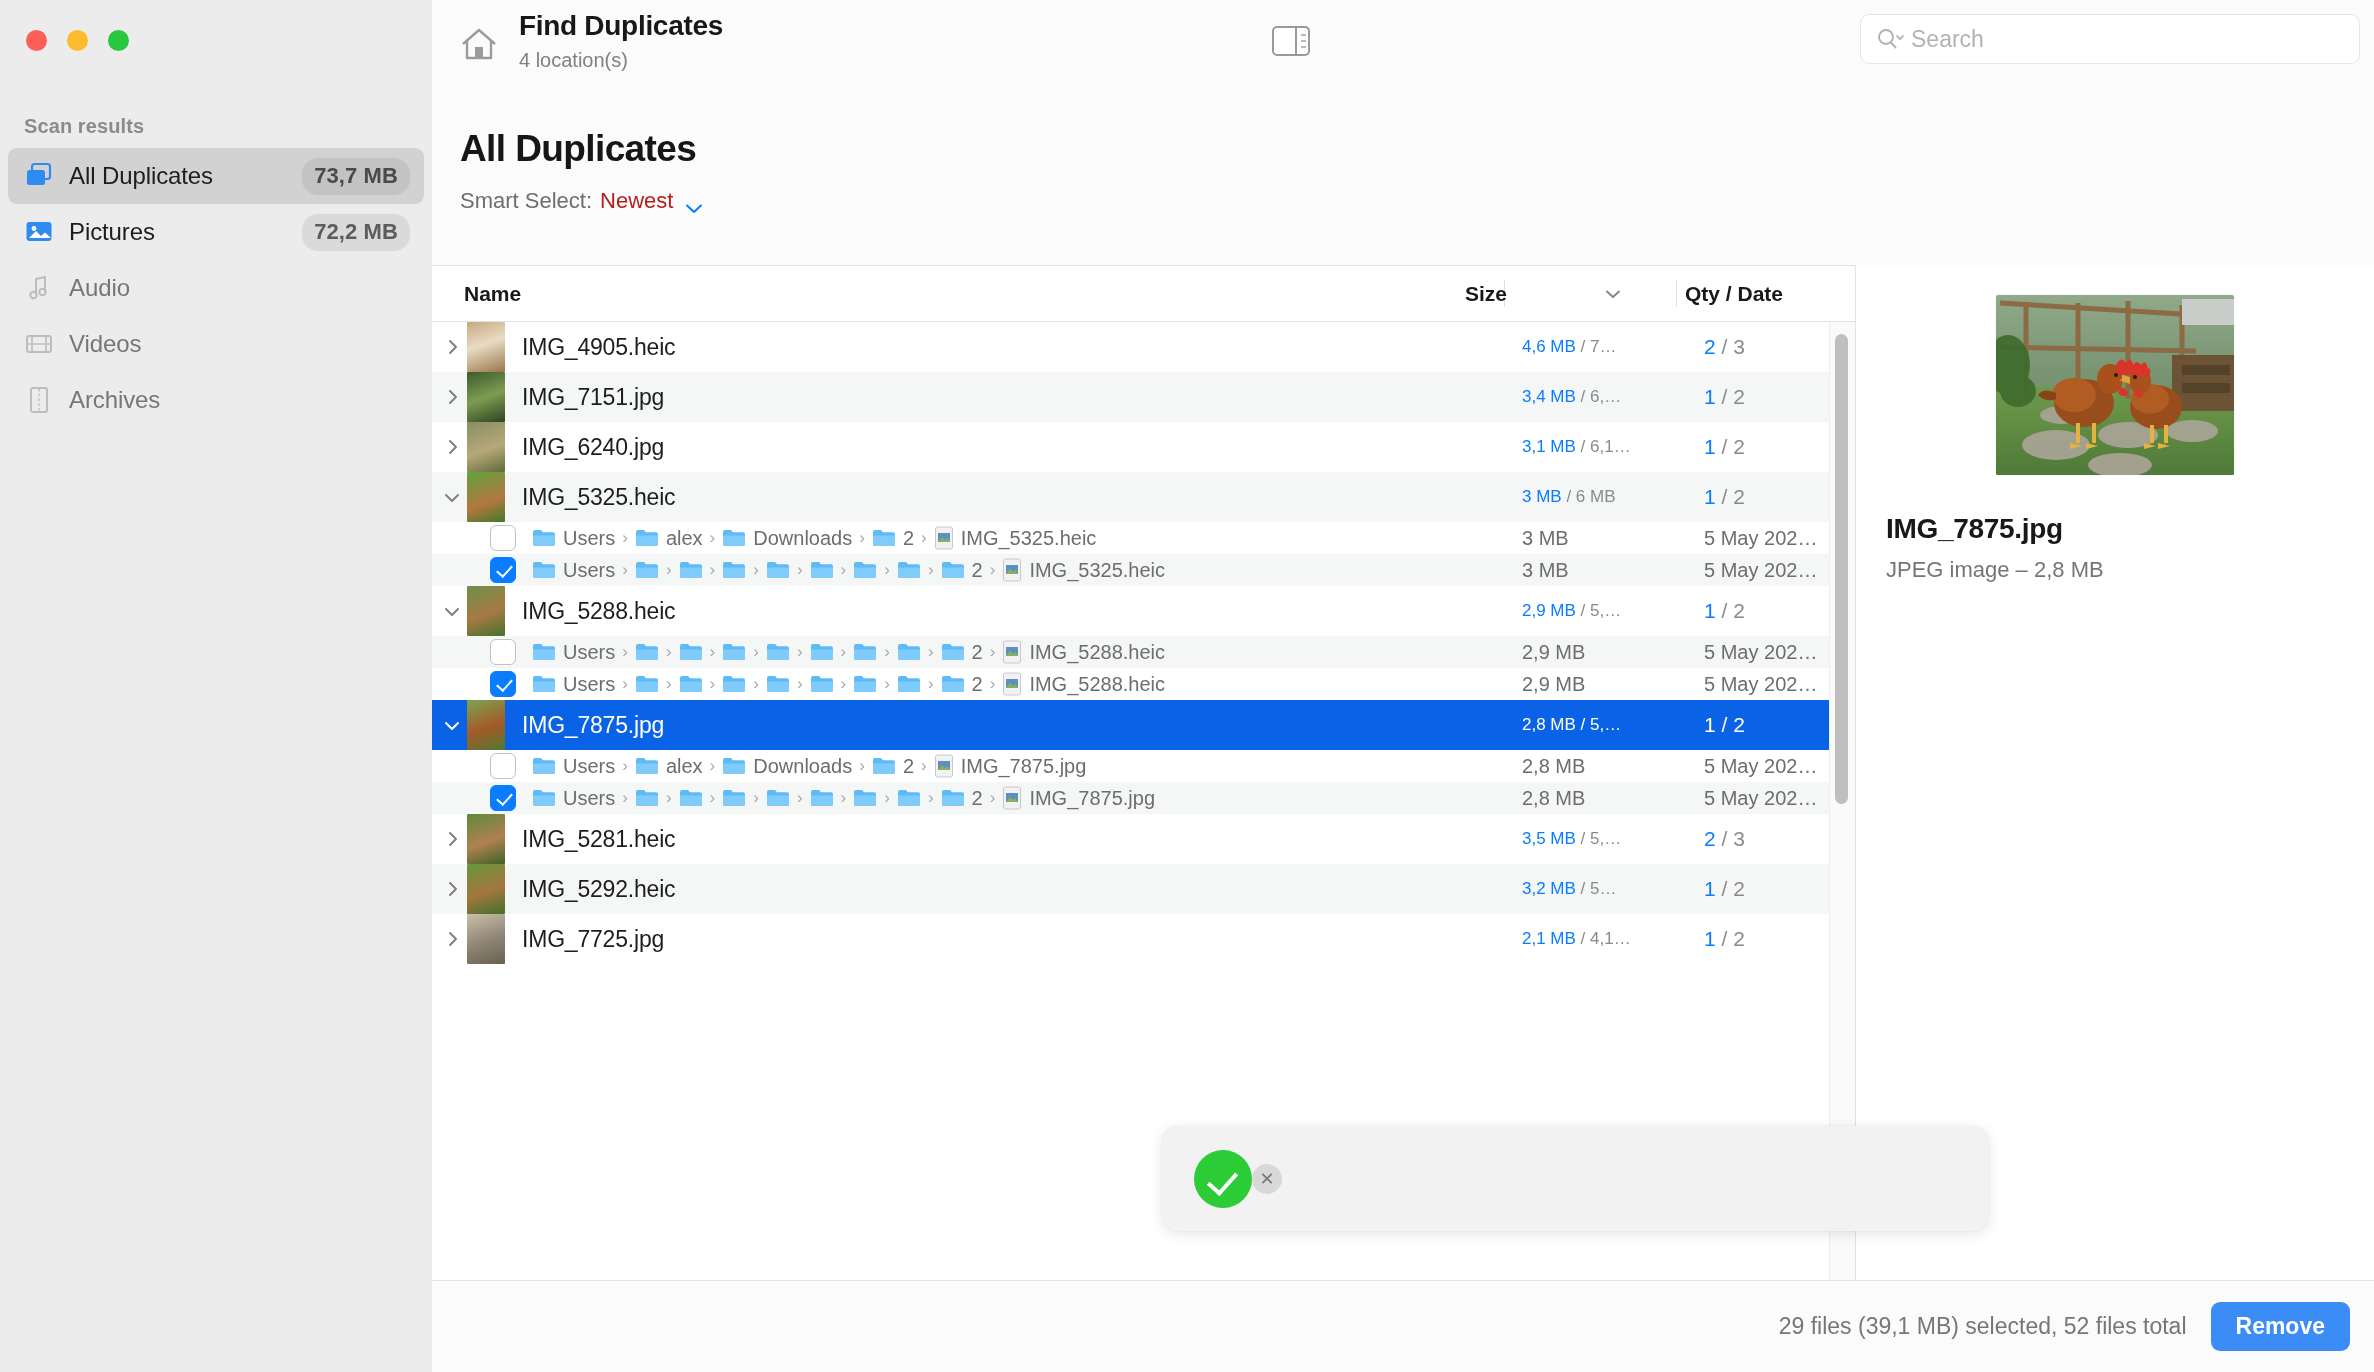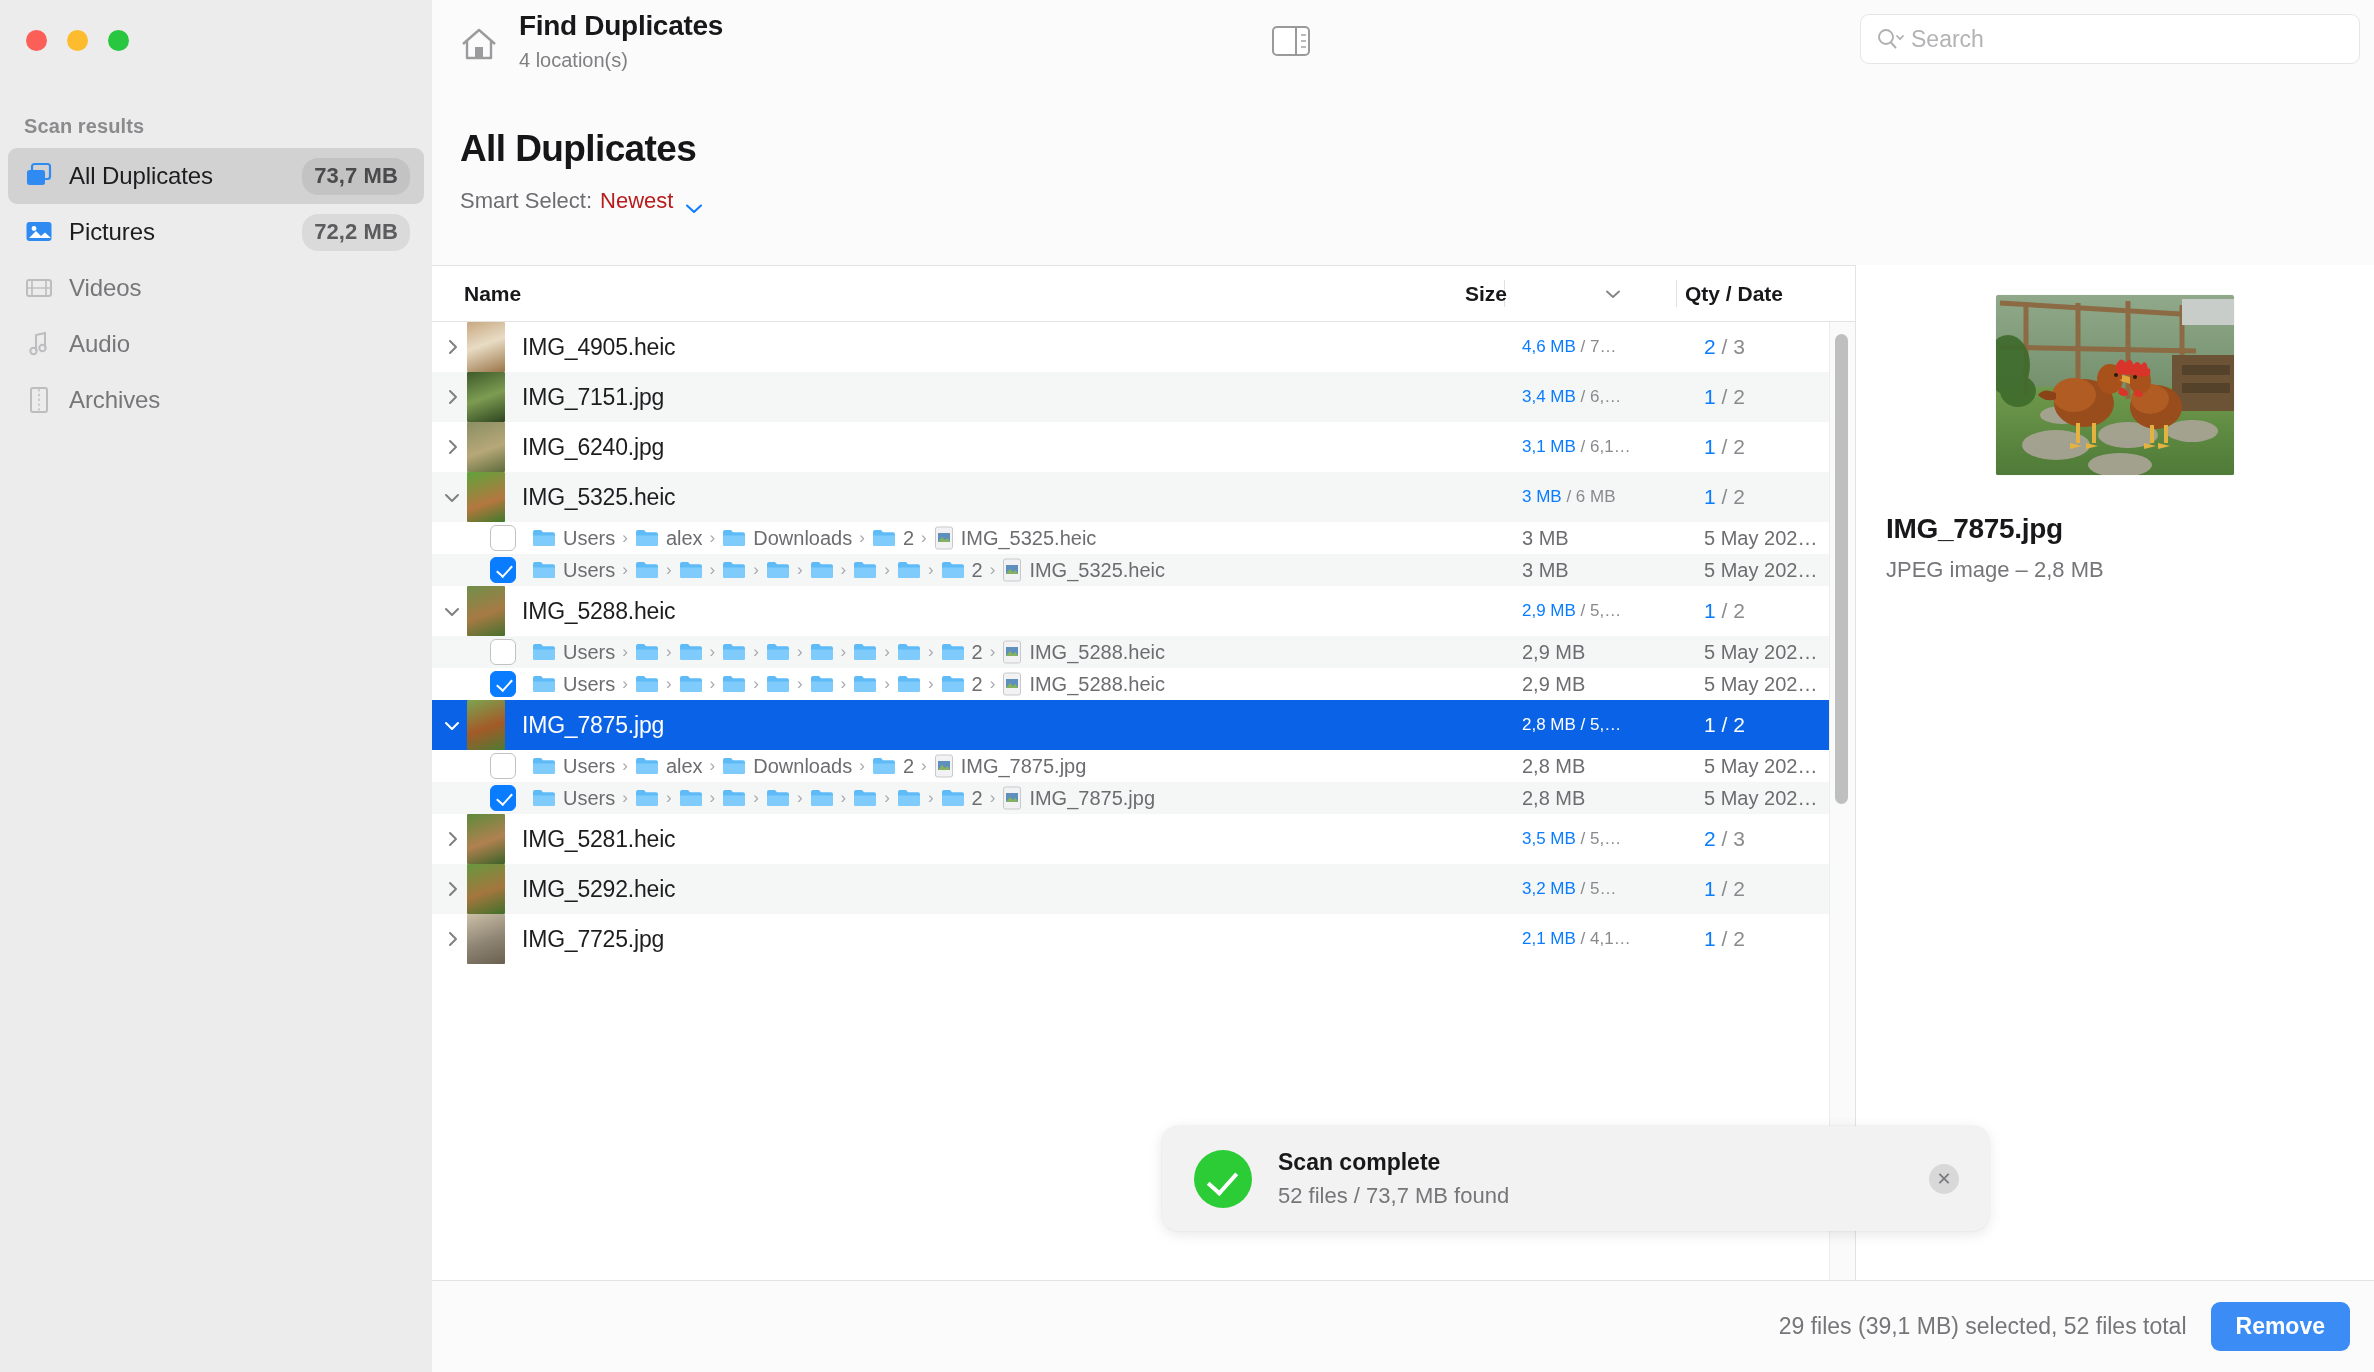--- a/index.html
+++ b/index.html
@@ -240,37 +240,37 @@
               <circle cx="10" cy="11.5" r="2.4" fill="#fff"></circle>
               <path d="M5 21 l7-7 l5 5 l4-3.5 l6 5.5z" fill="#fff"></path>
             </svg>
           </span>
           <span class="sb-label">Pictures</span>
           <span class="sb-badge">72,2 MB</span>
         </div>
         <div class="sb-item dim">
           <span class="sb-icon">
             <svg viewBox="0 0 30 30" width="30" height="30">
+              <path d="M12 22 L12 6 L21 4 L21 19" fill="none" stroke="#bdbdc0" stroke-width="2"></path>
+              <circle cx="9.5" cy="22" r="3.2" fill="none" stroke="#bdbdc0" stroke-width="2"></circle>
+              <circle cx="18.5" cy="19" r="3.2" fill="none" stroke="#bdbdc0" stroke-width="2"></circle>
+            </svg>
+          </span>
+          <span class="sb-label">Audio</span>
+        </div>
+        <div class="sb-item dim">
+          <span class="sb-icon">
+            <svg viewBox="0 0 30 30" width="30" height="30">
               <rect x="3" y="7" width="24" height="16" rx="2.2" fill="none" stroke="#bdbdc0" stroke-width="2"></rect>
               <line x1="8" y1="7" x2="8" y2="23" stroke="#bdbdc0" stroke-width="1.6"></line>
               <line x1="22" y1="7" x2="22" y2="23" stroke="#bdbdc0" stroke-width="1.6"></line>
               <line x1="3" y1="15" x2="27" y2="15" stroke="#bdbdc0" stroke-width="1.4"></line>
             </svg>
           </span>
           <span class="sb-label">Videos</span>
-        </div>
-        <div class="sb-item dim">
-          <span class="sb-icon">
-            <svg viewBox="0 0 30 30" width="30" height="30">
-              <path d="M12 22 L12 6 L21 4 L21 19" fill="none" stroke="#bdbdc0" stroke-width="2"></path>
-              <circle cx="9.5" cy="22" r="3.2" fill="none" stroke="#bdbdc0" stroke-width="2"></circle>
-              <circle cx="18.5" cy="19" r="3.2" fill="none" stroke="#bdbdc0" stroke-width="2"></circle>
-            </svg>
-          </span>
-          <span class="sb-label">Audio</span>
         </div>
         <div class="sb-item dim">
           <span class="sb-icon">
             <svg viewBox="0 0 30 30" width="30" height="30">
               <rect x="7" y="3" width="16" height="24" rx="2" fill="none" stroke="#bdbdc0" stroke-width="2"></rect>
               <line x1="15" y1="4" x2="15" y2="26" stroke="#bdbdc0" stroke-width="1.4" stroke-dasharray="2.4 2.4"></line>
             </svg>
           </span>
           <span class="sb-label">Archives</span>
         </div>
@@ -912,24 +912,20 @@
             <ellipse cx="22" cy="96" rx="18" ry="16"></ellipse>
           </g>
         </svg>
       </div>
       <div class="pv-name">IMG_7875.jpg</div>
       <div class="pv-meta">JPEG image – 2,8 MB</div>
     </div>
 
     <div class="toast">
       <div class="toast-check"></div>
-      <div class="toast-text">
-        <div class="toast-title">Scan complete</div>
-        <div class="toast-sub">52 files / 73,7 MB found</div>
-      </div>
       <div class="toast-close">✕</div>
     </div>
 
     <div class="bottombar">
       <div class="status-text">29 files (39,1 MB) selected, 52 files total</div>
       <button class="btn-remove">Remove</button>
     </div>
 
   </div>
 </div>

